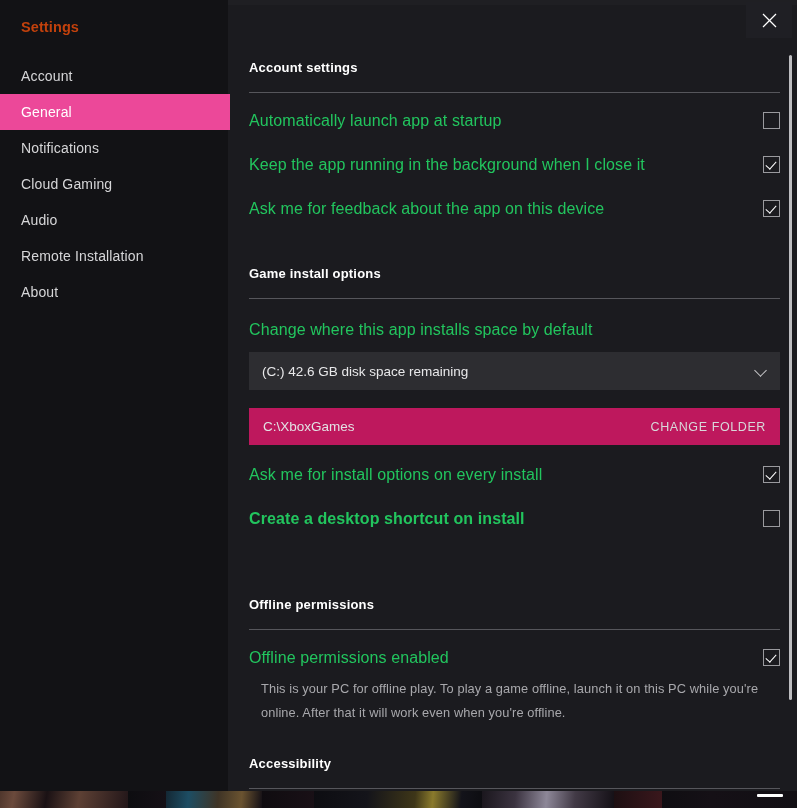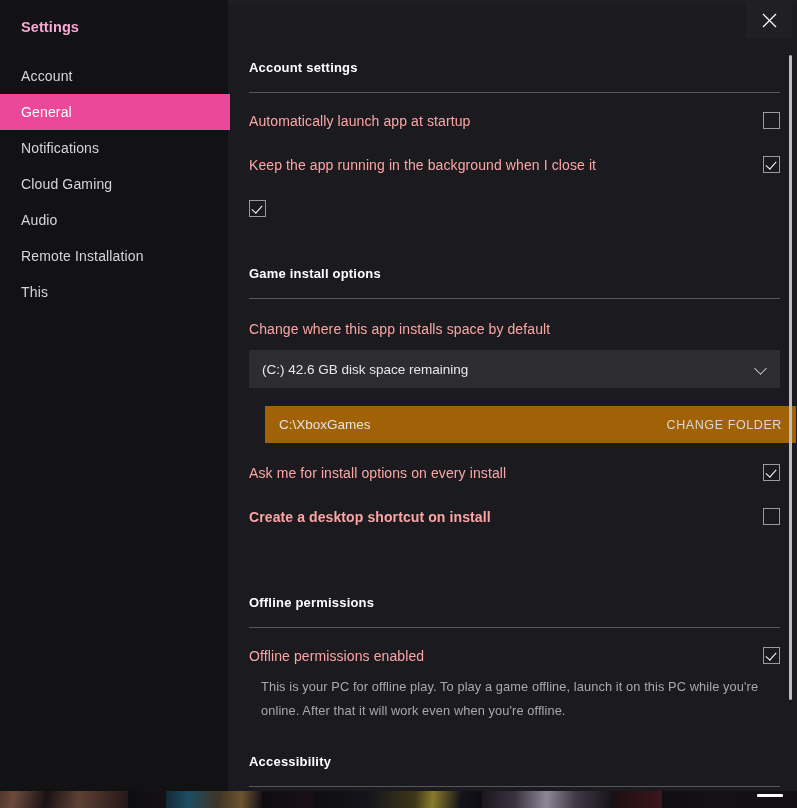--- a/index.html
+++ b/index.html
@@ -77,21 +77,21 @@
 
   
   .sidebar {
     width: 228px;
     height: 791px;
     background: #121215;
     flex: 0 0 228px;
     position: relative;
   }
   .sidebar-title {
-    color: #f9a8d4;
+    color: #c2410c;
     font-size: 14.5px;
     font-weight: bold;
     padding: 19px 0 0 21px;
     letter-spacing: .1px;
   }
   .nav {
     margin-top: 23px;
   }
   .nav-item {
     height: 36px;
@@ -139,22 +139,22 @@
   }
 
   .row {
     display: flex;
     align-items: center;
     justify-content: space-between;
     width: 531px;
     min-height: 25px;
   }
   .row-label {
-    color: #fca5a5;
-    font-size: 14px;
+    color: #22c55e;
+    font-size: 16px;
     letter-spacing: .1px;
   }
 
   
   .checkbox {
     width: 17px;
     height: 17px;
     border: 1px solid #9a9a9e;
     box-sizing: border-box;
     position: relative;
@@ -202,29 +202,28 @@
     height: 8px;
     border: solid #c9c9cc;
     border-width: 0 1.4px 1.4px 0;
     transform: rotate(45deg);
   }
 
   
   .folder-row {
     width: 531px;
     height: 37px;
-    background: #a16207;
+    background: #be185d;
     display: flex;
     align-items: center;
     justify-content: space-between;
     padding: 0 14px 0 14px;
     box-sizing: border-box;
     color: #e2e2e4;
     font-size: 13.5px;
-    margin-left: 16px;
   }
   .change-folder {
     color: #d8d8da;
     font-size: 12.5px;
     letter-spacing: .6px;
     cursor: pointer;
   }
 
   .desc {
     color: #a8a8ac;
@@ -324,41 +323,42 @@
           <div class="nav-item">
             <span>Cloud Gaming</span>
           </div>
           <div class="nav-item">
             <span>Audio</span>
           </div>
           <div class="nav-item">
             <span>Remote Installation</span>
           </div>
           <div class="nav-item">
-            <span>This</span>
+            <span>About</span>
           </div>
         </div>
     </div>
 
     <div class="content">
       <div class="content-inner">
 
         <div class="section" style="padding-top:60px;">
           <div class="section-header">Account settings</div>
           <div class="section-rule"></div>
           <div id="startup-options" style="margin-top:15px;">
               <div class="row">
                 <span class="row-label">Automatically launch app at startup</span>
                 <span class="checkbox"></span>
               </div>
               <div class="row" style="margin-top: 19px;">
                 <span class="row-label">Keep the app running in the background when I close it</span>
                 <span class="checkbox checked"></span>
               </div>
               <div class="row" style="margin-top: 19px;">
+                <span class="row-label">Ask me for feedback about the app on this device</span>
                 <span class="checkbox checked"></span>
               </div>
             </div>
         </div>
 
         <div class="section" style="padding-top:45px;">
           <div class="section-header">Game install options</div>
           <div class="section-rule"></div>
 
           <div class="row-label" style="margin-top:22px;">Change where this app installs space by default</div>

